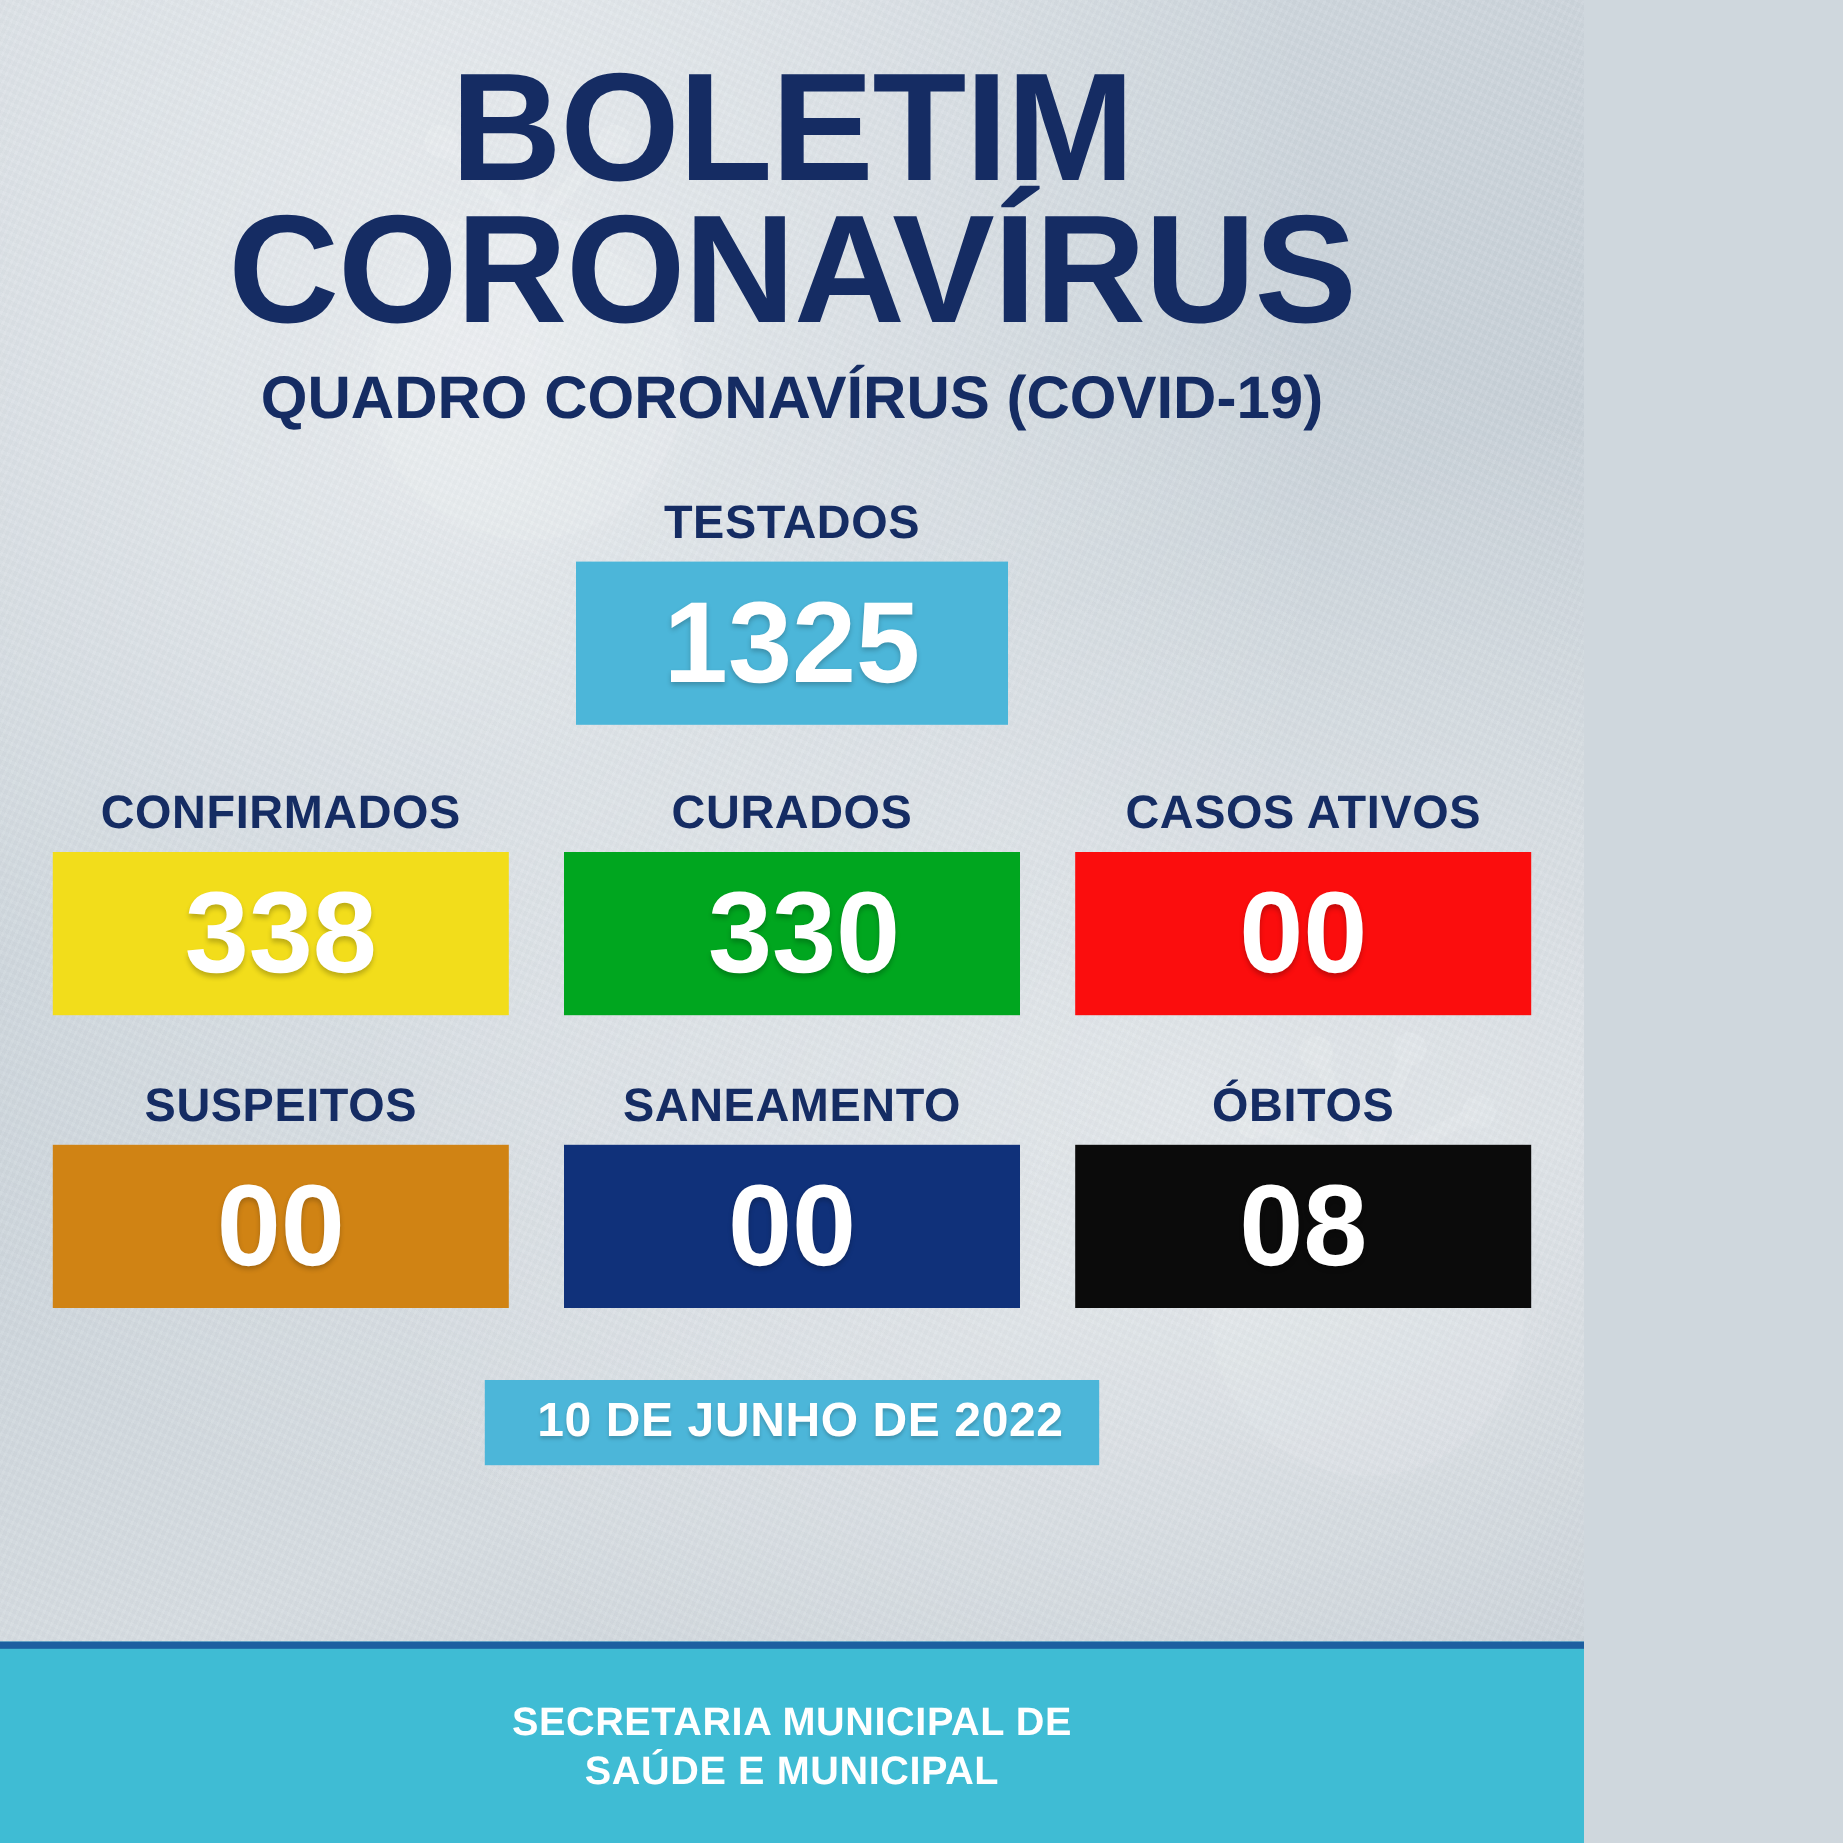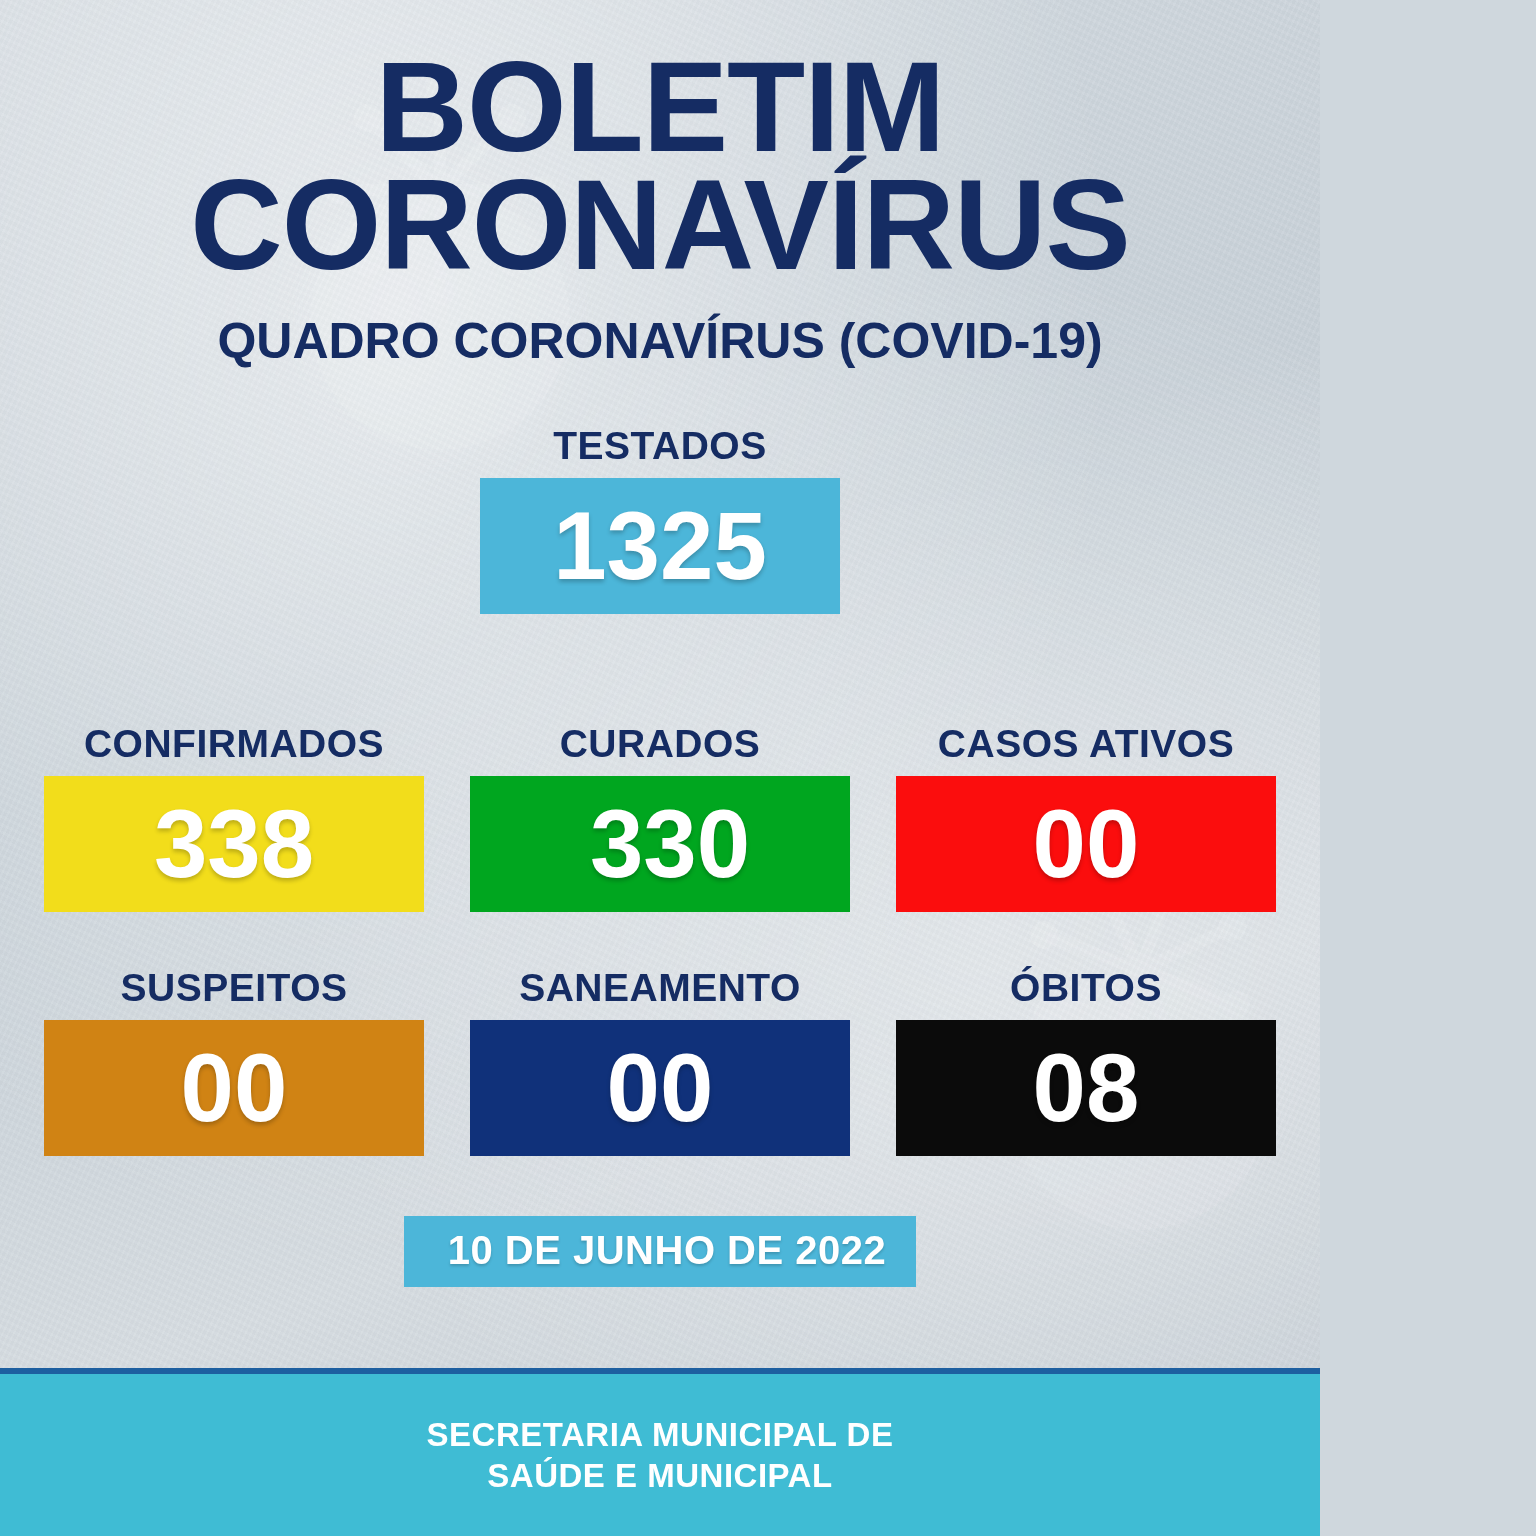--- a/index.html
+++ b/index.html
@@ -87,21 +87,21 @@
   .title .l2 {
     display: block;
     font-size: 128px;
   }
   .subtitle {
     text-align: center;
     color: #152c63;
     font-weight: bold;
     font-size: 50px;
     letter-spacing: 0px;
-    margin-top: 28px;
+    margin-top: 18px;
   }
 
   .stat-label {
     text-align: center;
     color: #152c63;
     font-weight: bold;
     font-size: 39px;
     letter-spacing: 0.5px;
     margin-bottom: 10px;
   }
@@ -121,21 +121,21 @@
     width: 360px;
     margin: 54px auto 0 auto;
   }
 
   .grid {
     display: grid;
     grid-template-columns: repeat(3, 380px);
     justify-content: center;
     column-gap: 46px;
     row-gap: 54px;
-    margin-top: 108px;
+    margin-top: 52px;
   }
 
   .date-wrap {
     margin-top: 60px;
     display: flex;
     justify-content: center;
   }
   .date-chip {
     background: #4cb6d9;
     color: #ffffff;

